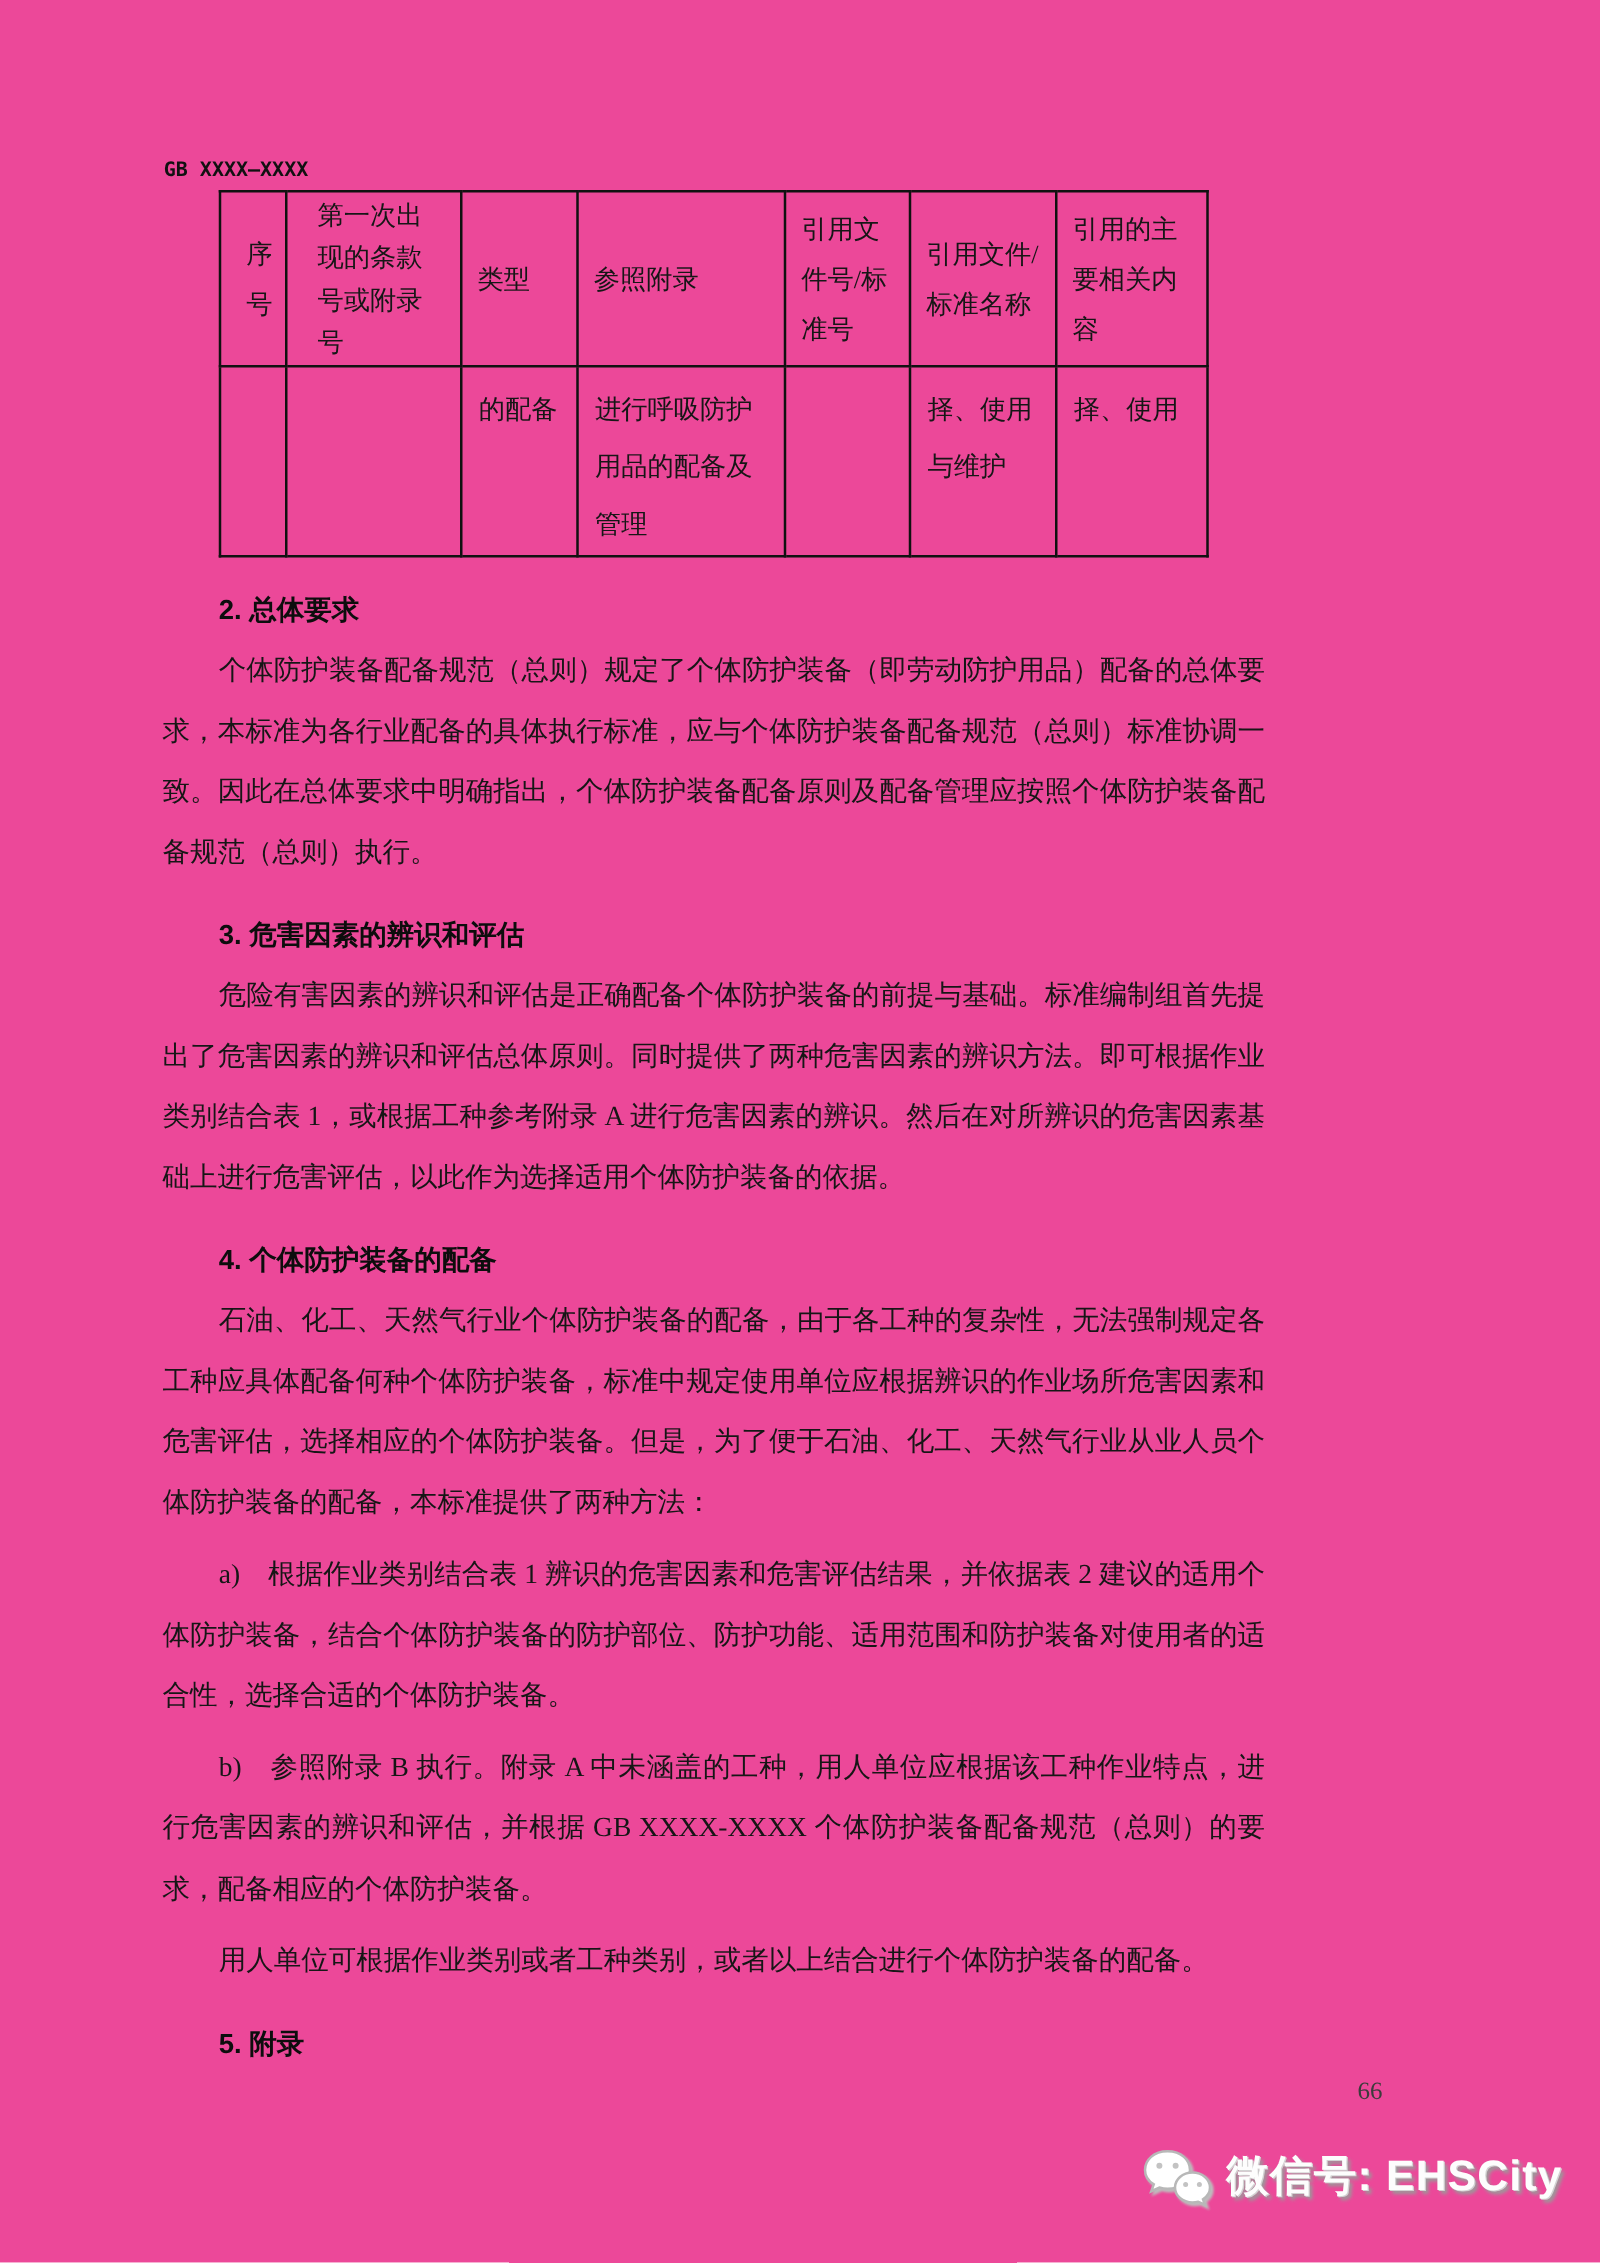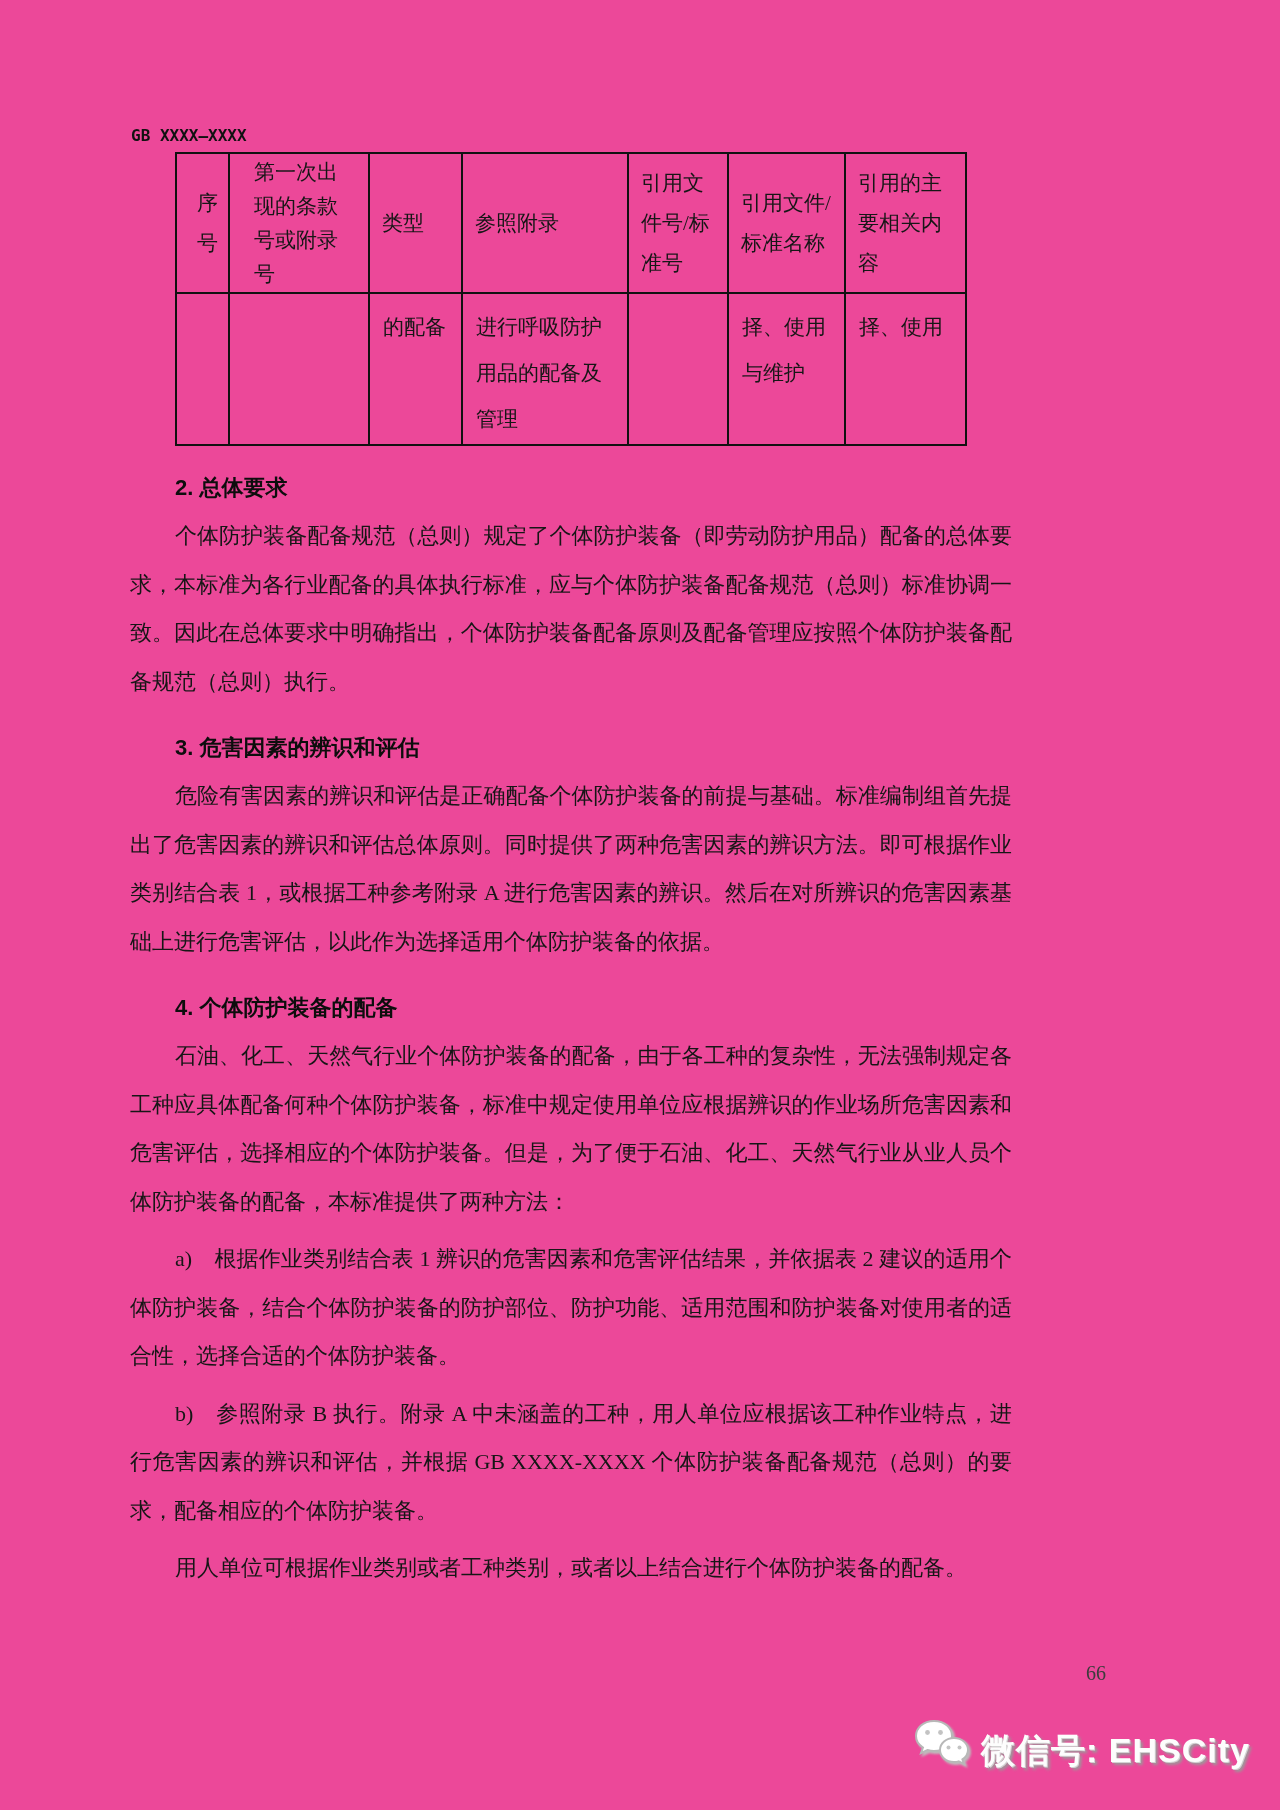--- a/index.html
+++ b/index.html
@@ -86,21 +86,21 @@
     top: 1662px;
     font-size: 20px;
     color: #3c3c3c;
     font-family: "Liberation Serif", serif;
   }
   .watermark {
     position: absolute;
     right: 30px;
     top: 1718px;
     display: flex;
-    align-items: flex-end;
+    align-items: flex-start;
     gap: 10px;
   }
   .wechat-icon-svg {
     filter: drop-shadow(2px 2px 1px #bdbdbd);
   }
   .watermark-text {
     font-family: "Liberation Sans", sans-serif;
     font-size: 34px;
     font-weight: bold;
     color: #fdfdfd;
@@ -156,20 +156,21 @@
 
     <div class="sec-heading">3. 危害因素的辨识和评估</div>
     <div class="para">危险有害因素的辨识和评估是正确配备个体防护装备的前提与基础。标准编制组首先提出了危害因素的辨识和评估总体原则。同时提供了两种危害因素的辨识方法。即可根据作业类别结合表 1，或根据工种参考附录 A 进行危害因素的辨识。然后在对所辨识的危害因素基础上进行危害评估，以此作为选择适用个体防护装备的依据。</div>
 
     <div class="sec-heading">4. 个体防护装备的配备</div>
     <div class="para">石油、化工、天然气行业个体防护装备的配备，由于各工种的复杂性，无法强制规定各工种应具体配备何种个体防护装备，标准中规定使用单位应根据辨识的作业场所危害因素和危害评估，选择相应的个体防护装备。但是，为了便于石油、化工、天然气行业从业人员个体防护装备的配备，本标准提供了两种方法：</div>
     <div class="para gap">a)　根据作业类别结合表 1 辨识的危害因素和危害评估结果，并依据表 2 建议的适用个体防护装备，结合个体防护装备的防护部位、防护功能、适用范围和防护装备对使用者的适合性，选择合适的个体防护装备。</div>
     <div class="para gap">b)　参照附录 B 执行。附录 A 中未涵盖的工种，用人单位应根据该工种作业特点，进行危害因素的辨识和评估，并根据 GB XXXX-XXXX 个体防护装备配备规范（总则）的要求，配备相应的个体防护装备。</div>
     <div class="para gap">用人单位可根据作业类别或者工种类别，或者以上结合进行个体防护装备的配备。</div>
 
+    <div class="sec-heading">5. 附录</div>
 
   </div>
 
   <div class="page-number">66</div>
 
   <div class="watermark">
     <span>
       <svg class="wechat-icon-svg" width="58" height="52" viewBox="0 0 58 52">
         <g fill="#ffffff" stroke="#b8b8b8" stroke-width="2">
           <path d="M21 3 C10 3 3 10 3 18 C3 23 6 27 10 29.5 L8 35 L14.5 32 C16.5 32.6 19 33 21 33 C32 33 39 26 39 18 C39 10 32 3 21 3 Z"></path>

